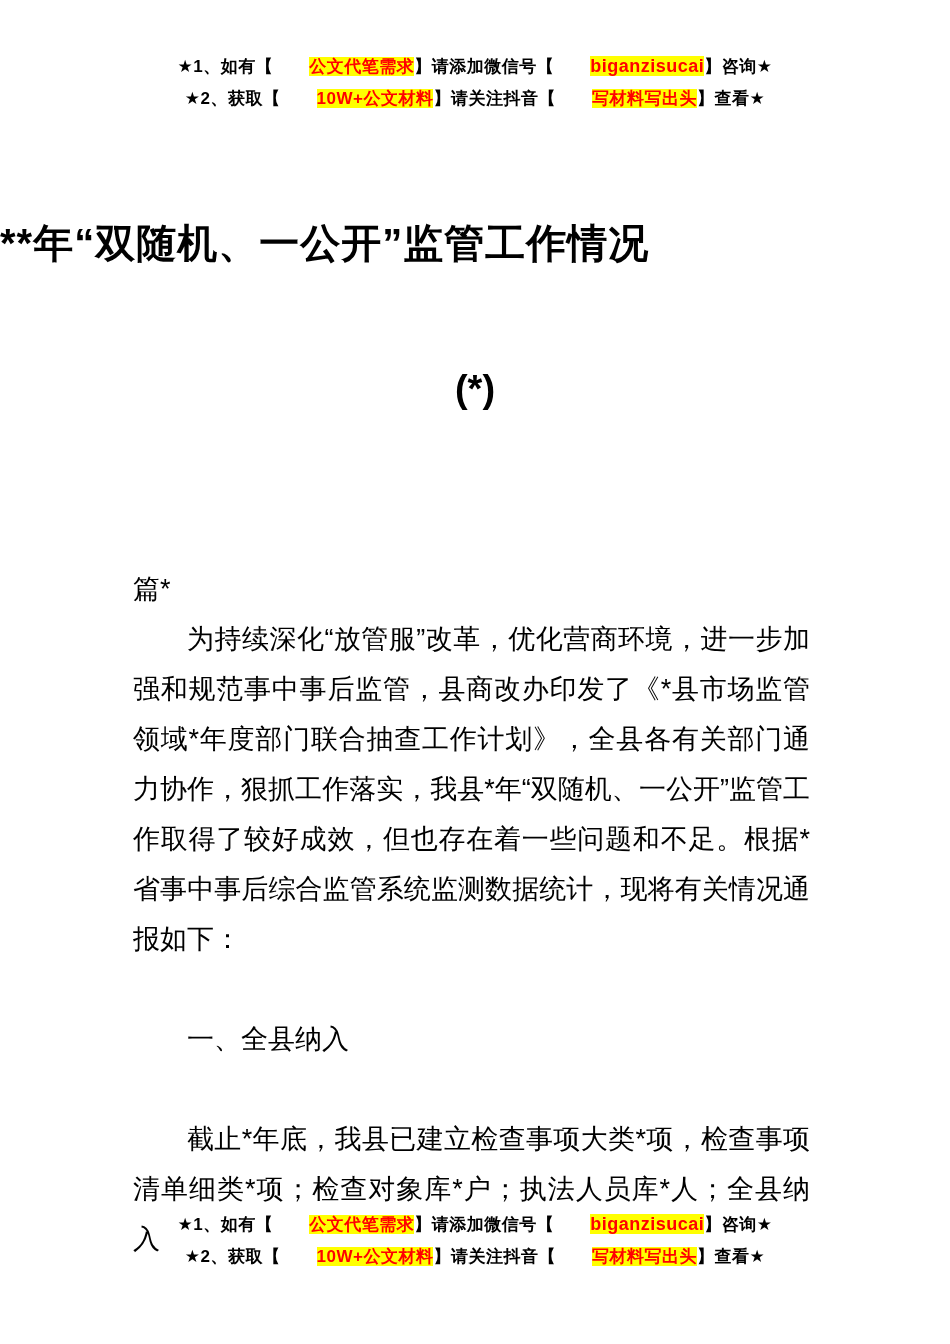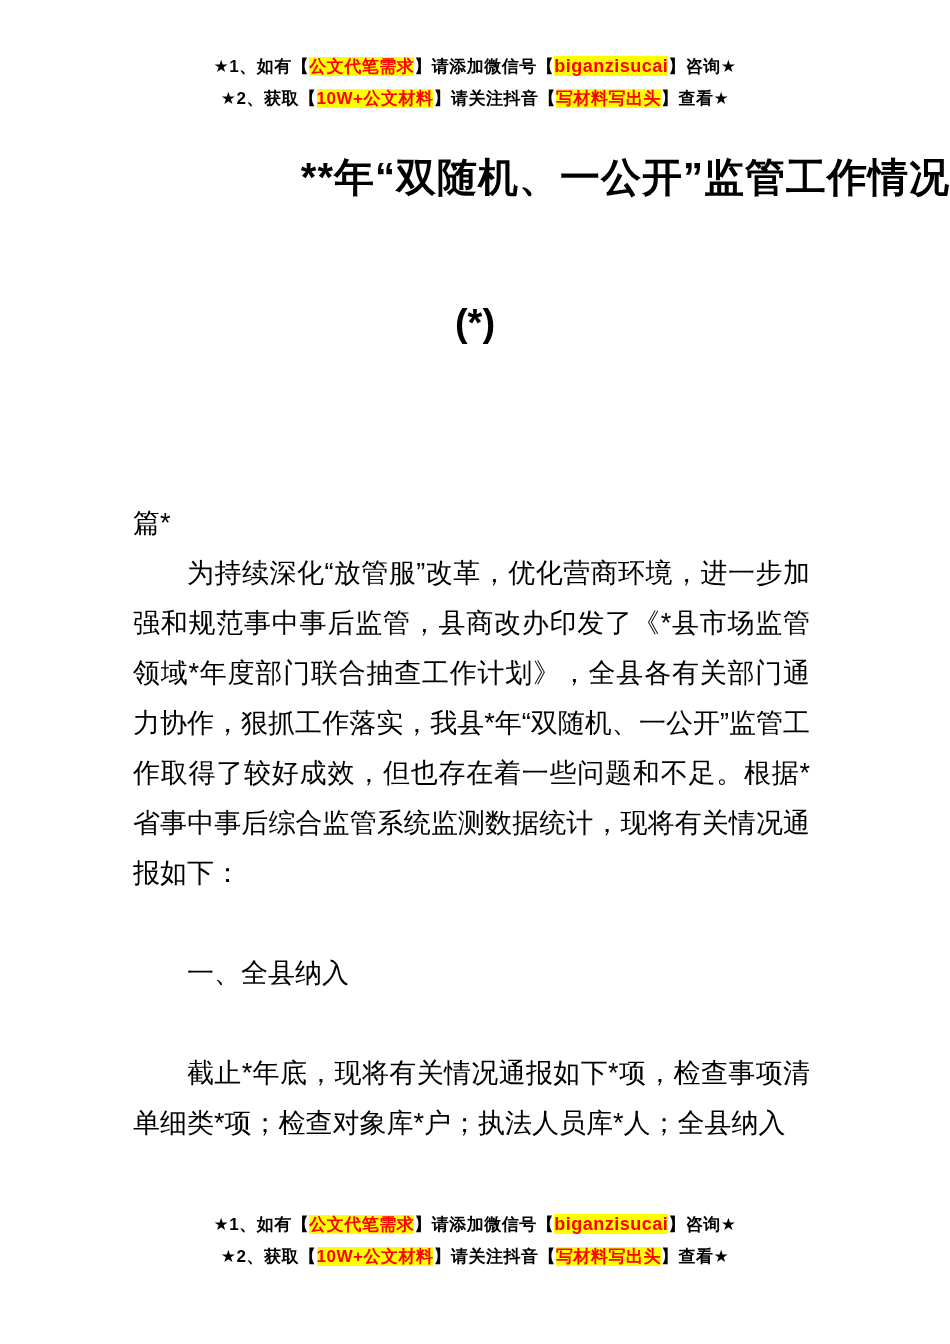--- a/index.html
+++ b/index.html
@@ -16,28 +16,28 @@
   .promo {
     text-align: center;
     font-weight: bold;
     font-size: 17px;
     line-height: 32px;
     letter-spacing: 0.5px;
     white-space: nowrap;
   }
   .promo-header { padding-top: 50px; }
   .promo-footer { position: absolute; top: 1208px; left: 0; width: 100%; }
-  .hl { background: #ffff00; color: #ff0000; }
+  .hl { background: #ffff00; color: #ff0000; margin-left: 36px; }
   .ul { }
   .latin { font-size: 18px; text-align: center; }
 
   
   .doc-title {
-    margin-top: 34px;
-    text-align: right;
+    margin-top: 100px;
+    text-align: left;
     font-size: 40px;
     line-height: 56px;
     font-weight: bold;
     letter-spacing: 1px;
   }
   .doc-subtitle {
     margin-top: 90px;
     text-align: center;
     font-size: 38px;
     line-height: 56px;
@@ -70,21 +70,21 @@
     </div>
   </div>
 
   <h1 class="doc-title">**年“双随机、一公开”监管工作情况</h1>
   <div class="doc-subtitle">(*)</div>
 
   <div class="content">
     <div class="part-label">篇*</div>
     <p class="para">为持续深化“放管服”改革，优化营商环境，进一步加强和规范事中事后监管，县商改办印发了《*县市场监管领域*年度部门联合抽查工作计划》，全县各有关部门通力协作，狠抓工作落实，我县*年“双随机、一公开”监管工作取得了较好成效，但也存在着一些问题和不足。根据*省事中事后综合监管系统监测数据统计，现将有关情况通报如下：</p>
     <div class="section-heading">一、全县纳入</div>
-    <p class="para para-spaced">截止*年底，现将有关情况通报如下*项，检查事项清单细类*项；检查对象库*户；执法人员库*人；全县纳入</p>
+    <p class="para para-spaced">截止*年底，我县已建立检查事项大类*项，检查事项清单细类*项；检查对象库*户；执法人员库*人；全县纳入</p>
   </div>
 
   <div class="promo promo-footer">
     <div>
       <span>★1、如有【</span><span class="hl">公文代笔需求</span><span>】请</span><span class="ul">添加</span><span>微信号【</span><span class="hl ul latin">biganzisucai</span><span>】咨询★</span>
     </div>
     <div>
       <span>★2、获取【</span><span class="hl">10W+公文材料</span><span>】请</span><span class="ul">关注</span><span>抖音【</span><span class="hl ul">写材料写出头</span><span>】查看★</span>
     </div>
   </div>

